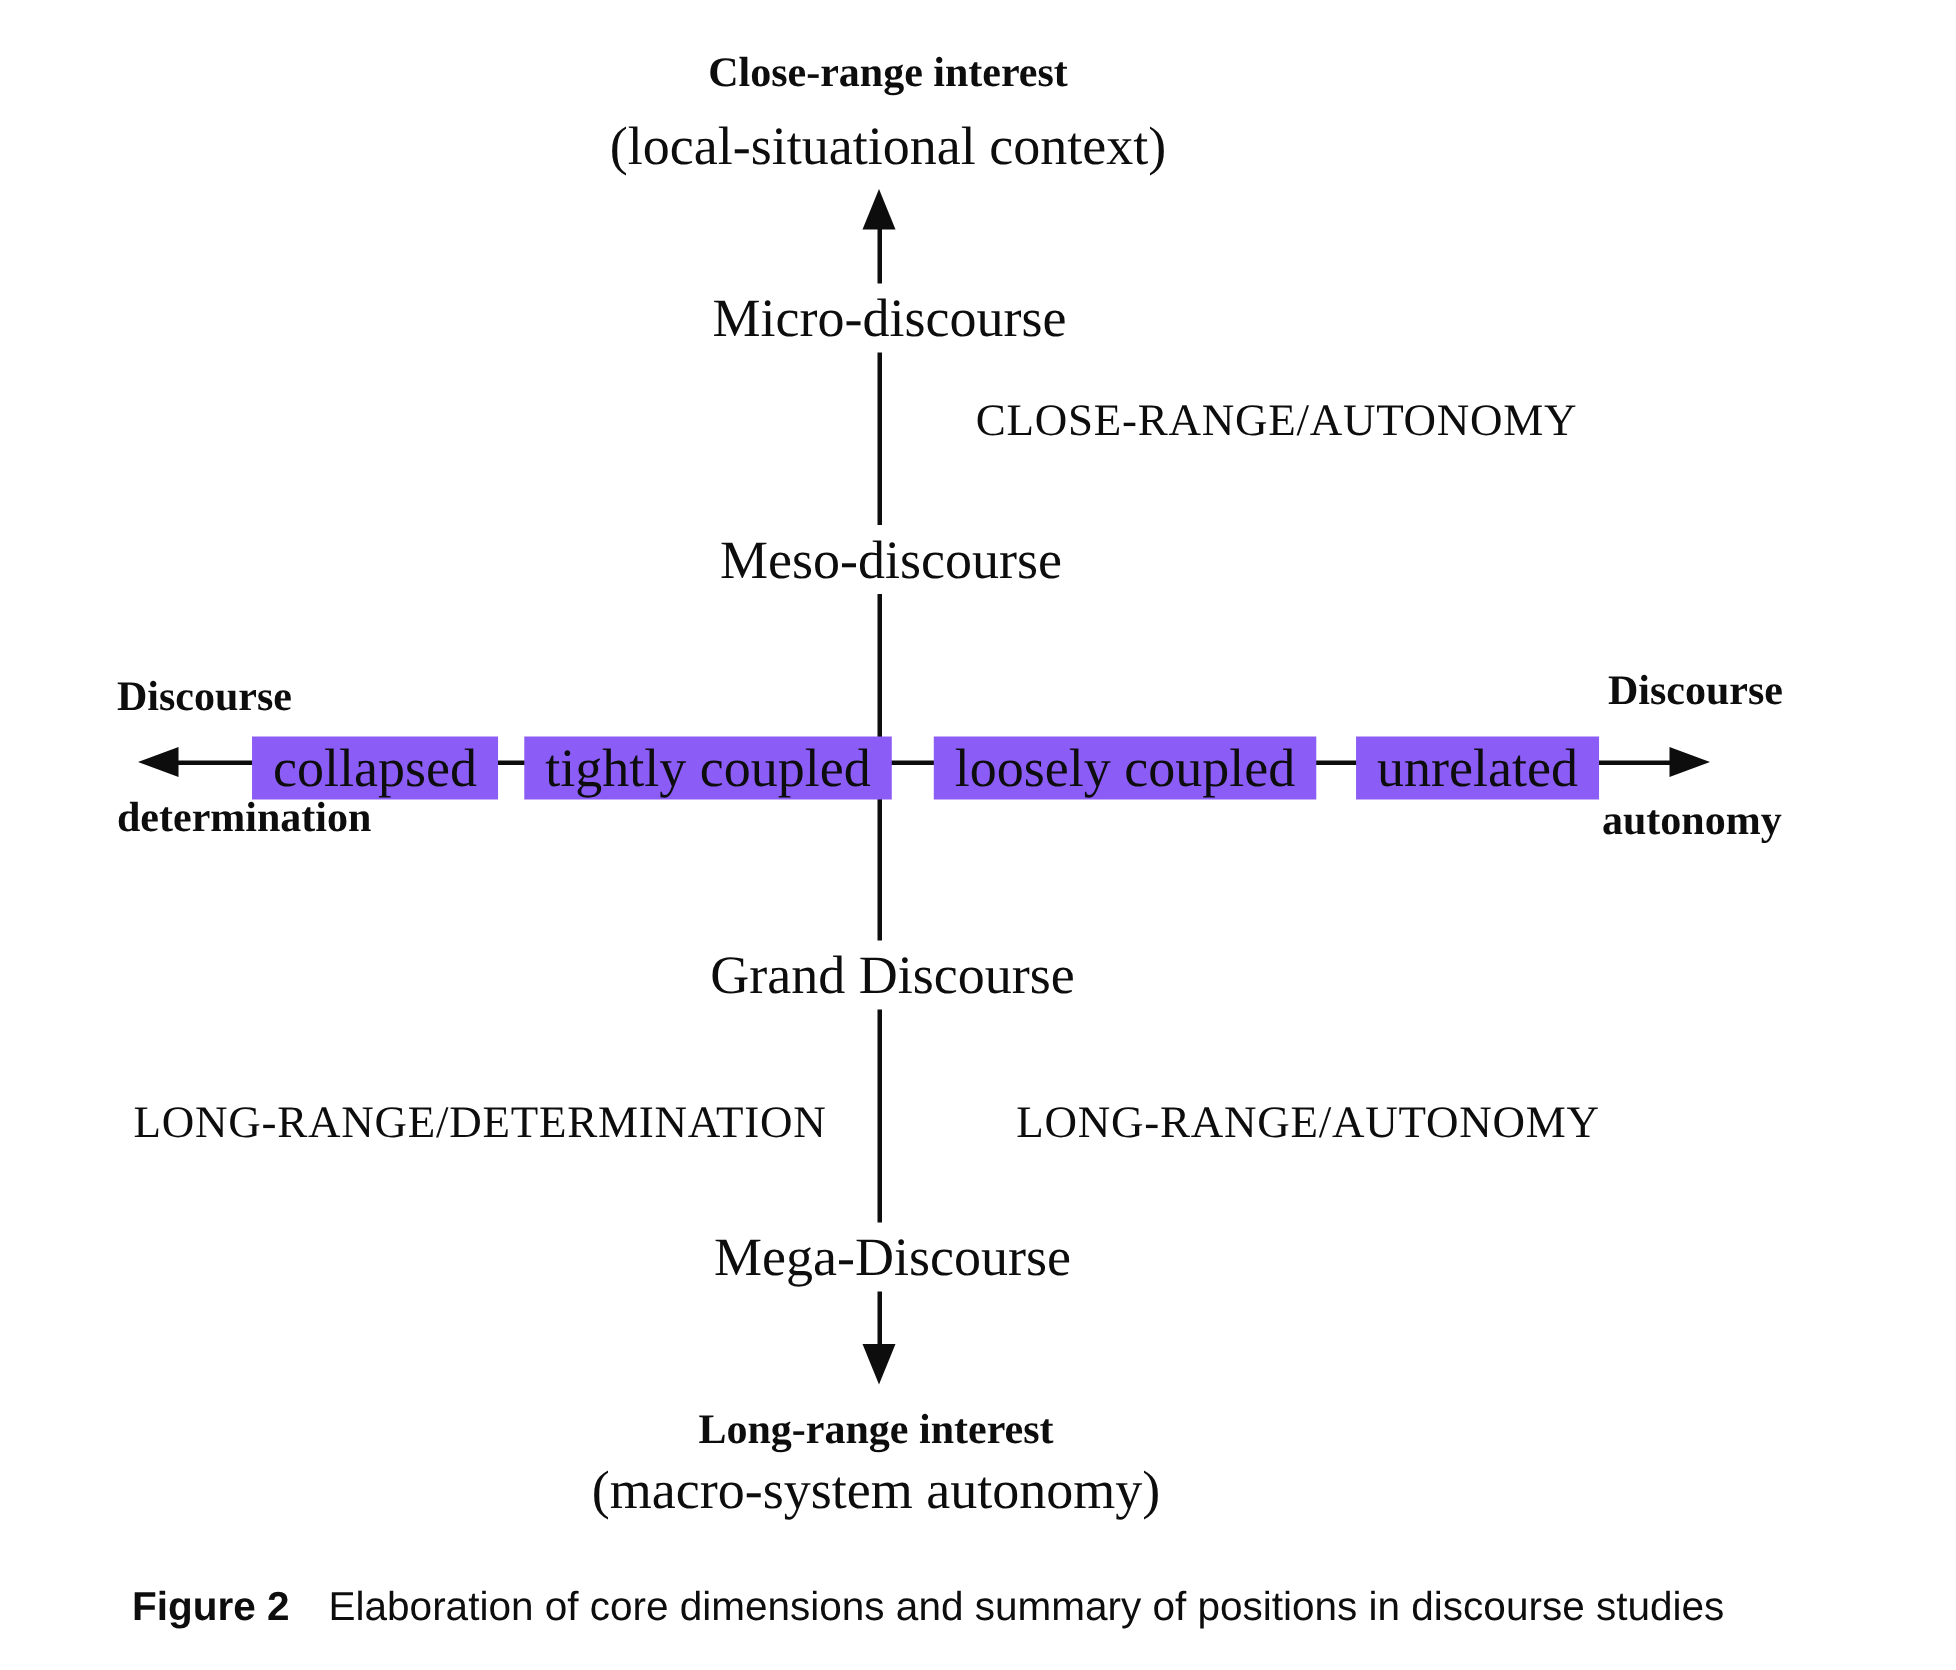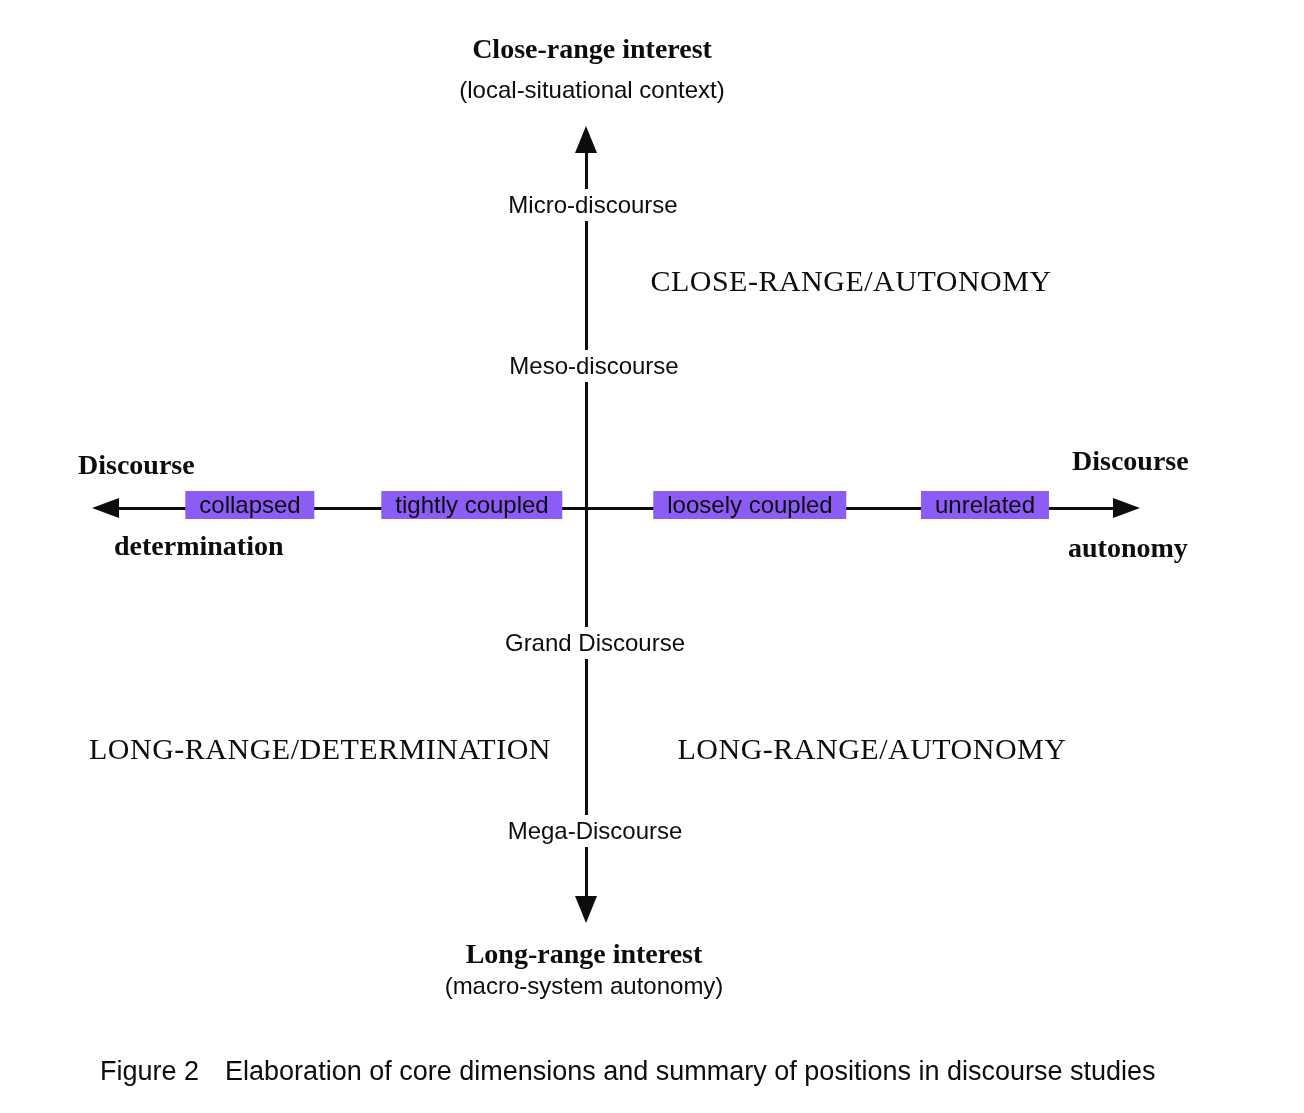--- a/index.html
+++ b/index.html
@@ -13,25 +13,25 @@
     height: 1113px;
     background: #ffffff;
     overflow: hidden;
     font-family: "Liberation Serif", "DejaVu Serif", serif;
     color: #0d0d0d;
   }
   .abs { position: absolute; }
   .centered { transform: translateX(-50%); white-space: nowrap; }
 
   
-  .serif       { font-family: Liberation Sans, sans-serif; font-size: 24px; color: #0d0d0d; }
+  .serif       { font-family: Liberation Serif, serif; font-size: 36px; color: #0d0d0d; }
   .serif-bold  { font-family: "Liberation Serif", "DejaVu Serif", serif; font-size: 28px; font-weight: bold; color: #0d0d0d; }
   .quadrant    { font-family: "Liberation Serif", "DejaVu Serif", serif; font-size: 30px; letter-spacing: 0.5px; color: #0d0d0d; }
   .caption     { font-family: "Liberation Sans", "DejaVu Sans", sans-serif; font-size: 27px; color: #0d0d0d; }
-  .caption-num { font-weight: normal; margin-right: 26px; margin-left: 12px; }
+  .caption-num { font-weight: bold; margin-right: 26px; }
 
   
   .vline {
     left: 585px; top: 142px;
     width: 3px; height: 758px;
     background: #0d0d0d;
   }
   .hline {
     left: 116px; top: 507px;
     width: 1000px; height: 3px;
@@ -98,21 +98,21 @@
   <div class="abs centered serif on-vline" style="left:594px; top:350px;">Meso-discourse</div>
   <div class="abs centered serif on-vline" style="left:595px; top:627px;">Grand Discourse</div>
   <div class="abs centered serif on-vline" style="left:595px; top:815px;">Mega-Discourse</div>
 
   <div class="abs centered serif on-hline" style="left:250px; top:491px;">collapsed</div>
   <div class="abs centered serif on-hline" style="left:472px; top:491px;">tightly coupled</div>
   <div class="abs centered serif on-hline" style="left:750px; top:491px;">loosely coupled</div>
   <div class="abs centered serif on-hline" style="left:985px; top:491px;">unrelated</div>
 
   <div class="abs serif-bold" style="left:78px; top:449px;">Discourse</div>
-  <div class="abs serif-bold" style="left:78px; top:530px;margin-left:36px;">determination</div>
+  <div class="abs serif-bold" style="left:78px; top:530px;">determination</div>
 
   <div class="abs serif-bold" style="left:1072px; top:445px;">Discourse</div>
   <div class="abs serif-bold" style="left:1068px; top:532px;">autonomy</div>
 
   <div class="abs centered quadrant" style="left:851px; top:264px;text-align:center;">CLOSE-RANGE/AUTONOMY</div>
   <div class="abs centered quadrant" style="left:320px; top:732px;">LONG-RANGE/DETERMINATION</div>
   <div class="abs centered quadrant" style="left:872px; top:732px;">LONG-RANGE/AUTONOMY</div>
 
   <div class="abs centered serif-bold" style="left:584px; top:938px;">Long-range interest</div>
   <div class="abs centered serif" style="left:584px; top:972px;">(macro-system autonomy)</div>

